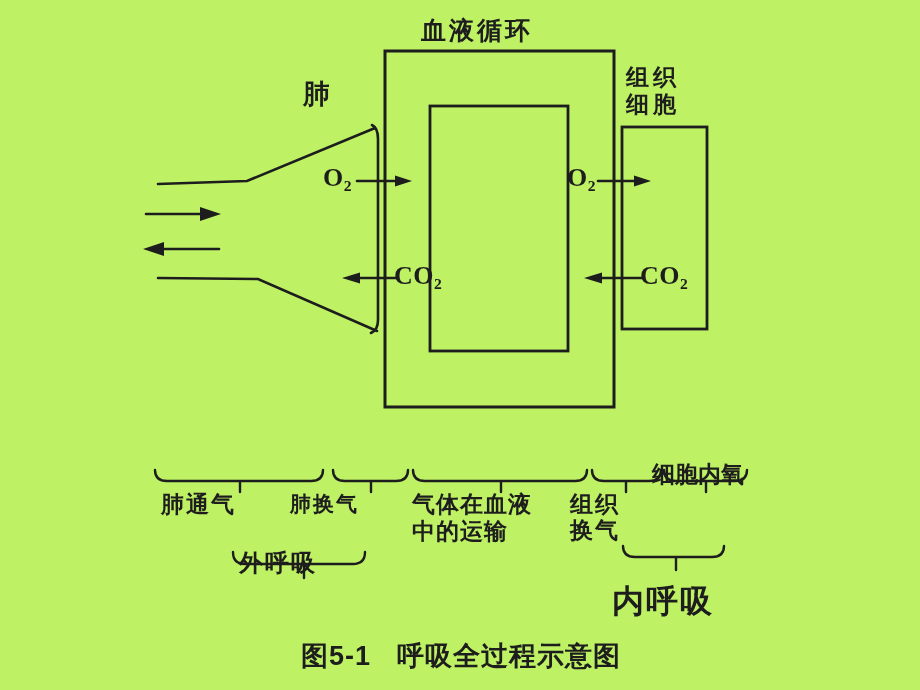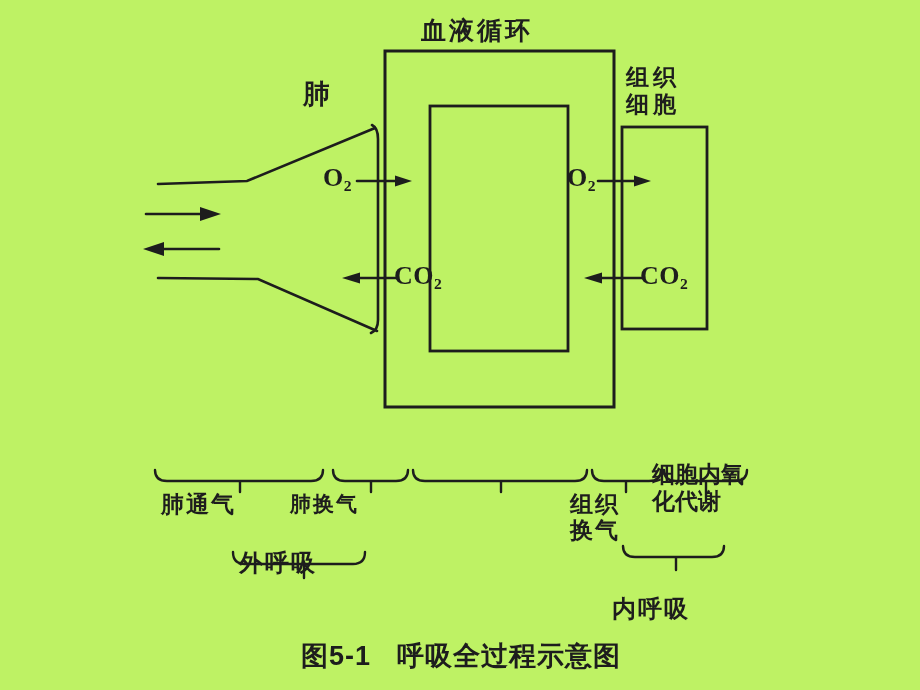--- a/index.html
+++ b/index.html
@@ -115,33 +115,36 @@
 
   <div class="lbl gas" style="left:323px; top:163px;">O₂</div>
   <div class="lbl gas" style="left:394px; top:261px;">CO₂</div>
   <div class="lbl gas" style="left:567px; top:163px;">O₂</div>
   <div class="lbl gas" style="left:640px; top:261px;">CO₂</div>
 
   <div class="lbl cjk centered" style="left:161px; width:160px; top:492px; font-size:23px; letter-spacing:2px;">肺通气</div>
 
   <div class="lbl cjk centered" style="left:290px; width:160px; top:492px; font-size:21px; letter-spacing:2px;">肺换气</div>
 
+  <div class="lbl cjk centered" style="left:412px; width:180px; top:491px; font-size:23px; letter-spacing:1px; line-height:27px;">
+    <div>气体在血液</div>
+    <div>中的运输</div>
+  </div>
 
   <div class="lbl cjk centered" style="left:570px; width:120px; top:491px; font-size:23px; letter-spacing:2px; line-height:26px;">
     <div>组织</div>
     <div>换气</div>
   </div>
 
   <div class="lbl cjk centered" style="left:652px; width:140px; top:461px; font-size:23px; line-height:27px;">
     <div>细胞内氧</div>
-    <div>化代谢</div>
   </div>
 
   <div class="lbl cjk centered" style="left:239px; width:140px; top:550px; font-size:24px; letter-spacing:2px;">外呼吸</div>
 
-  <div class="lbl cjk centered" style="left:612px; width:140px; top:596px; font-size:24px; letter-spacing:2px;">内呼吸</div>
+  <div class="lbl cjk centered" style="left:612px; width:140px; top:584px; font-size:32px; letter-spacing:2px;">内呼吸</div>
 
   <div class="lbl caption" style="left:301px; top:641px;">
     <span>图5-1</span>
     <span>呼吸全过程示意图</span>
   </div>
 
 </div>
 
 </body></html>

